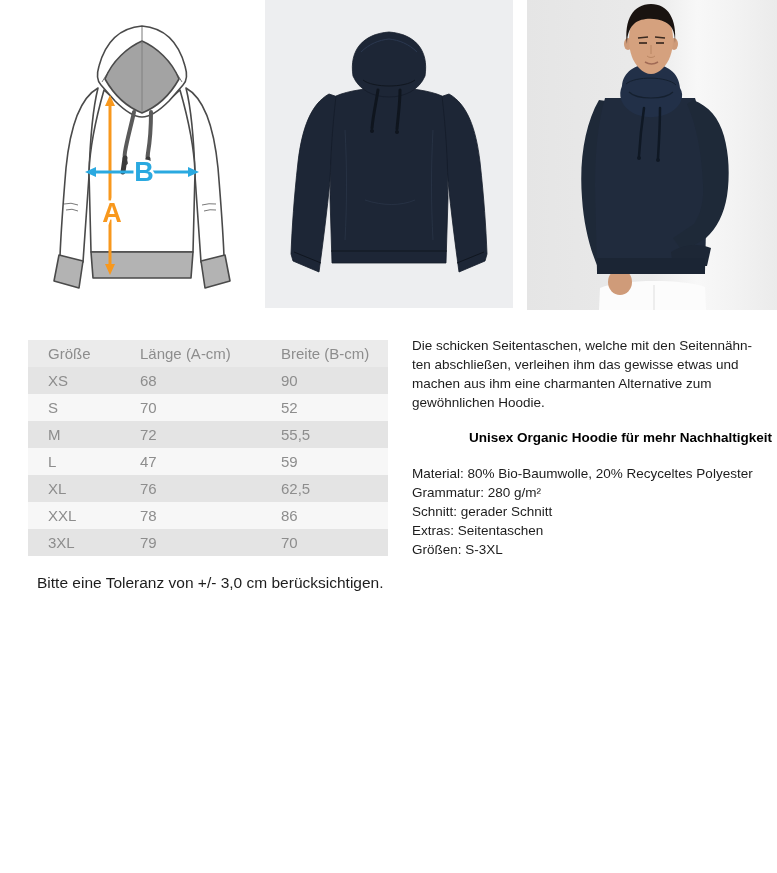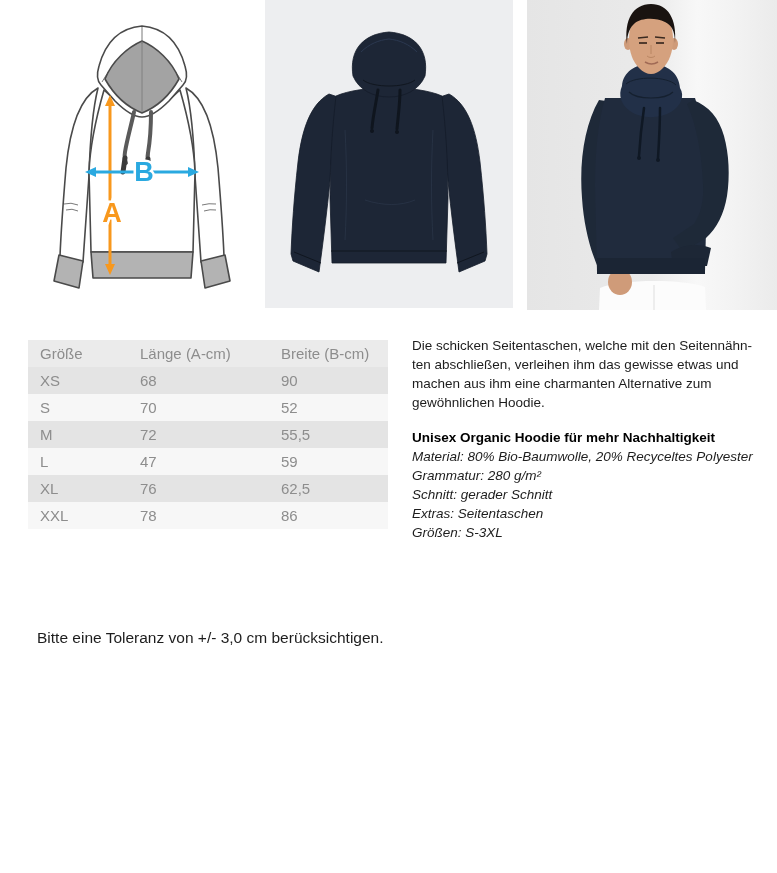--- a/index.html
+++ b/index.html
@@ -16,31 +16,31 @@
   .sketch{stroke:#4a4a4a;stroke-width:1.6;stroke-linejoin:round;}
   .sketch-thin{stroke:#6a6a6a;stroke-width:0.9;fill:none;}
   .arrow-a{stroke:#f8981d;fill:#f8981d;}
   .arrow-b{stroke:#2aa9e0;fill:#2aa9e0;}
   .measure-label{font-family:"Liberation Sans",sans-serif;font-weight:bold;font-size:27px;
     text-anchor:middle;stroke:#ffffff;stroke-width:5px;paint-order:stroke;}
   
   #size-table{position:absolute;left:28px;top:340px;width:360px;border-collapse:collapse;
     font-size:15px;color:#8d8d8d;table-layout:fixed;}
   #size-table th,#size-table td{height:27px;padding:0;font-weight:normal;text-align:left;vertical-align:middle;}
-  #size-table th:first-child,#size-table td:first-child{padding-left:12px;}
+  #size-table th:first-child,#size-table td:first-child{padding-left:20px;}
   #size-table thead tr{background:#ebebeb;}
   #size-table tbody tr:nth-child(odd){background:#e4e4e4;}
   #size-table tbody tr:nth-child(even){background:#f7f7f7;}
   
-  #tolerance-note{position:absolute;left:37px;top:629px;font-size:15.5px;color:#1d1d1d;}
+  #tolerance-note{position:absolute;left:37px;top:574px;font-size:15.5px;color:#1d1d1d;}
   #description{position:absolute;left:412px;top:336px;width:360px;font-size:13.5px;line-height:19px;color:#1d1d1d;}
   #description p{margin:0;white-space:pre-line;}
   #description .para-2{}
-  #description h3{margin:16px 0 0 0;font-size:13.5px;line-height:19px;font-weight:bold;color:#000;}
-  #description .specs{font-style:italic;}
+  #description h3{margin:16px 0 0 0;font-size:13.5px;line-height:19px;font-weight:bold;color:#000;text-align:right;}
+  #description .specs{margin-top:17px;}
 </style>
 </head>
 <body>
 
 <div>
 
   <div id="panel-diagram" class="panel">
     <svg viewBox="0 0 240 310" width="240" height="310">
 
       <g fill="#ffffff" class="sketch">
@@ -215,20 +215,25 @@
     <tr>
       <td>XL</td>
       <td>76</td>
       <td>62,5</td>
     </tr>
     <tr>
       <td>XXL</td>
       <td>78</td>
       <td>86</td>
     </tr>
+    <tr>
+      <td>3XL</td>
+      <td>79</td>
+      <td>70</td>
+    </tr>
   </tbody>
 </table>
 
 <div id="tolerance-note">Bitte eine Toleranz von +/- 3,0 cm berücksichtigen.</div>
 
 <div id="description">
   <p class="para-2">Die schicken Seitentaschen, welche mit den Seitennähn-
 ten abschließen, verleihen ihm das gewisse etwas und
 machen aus ihm eine charmanten Alternative zum
 gewöhnlichen Hoodie.</p>

